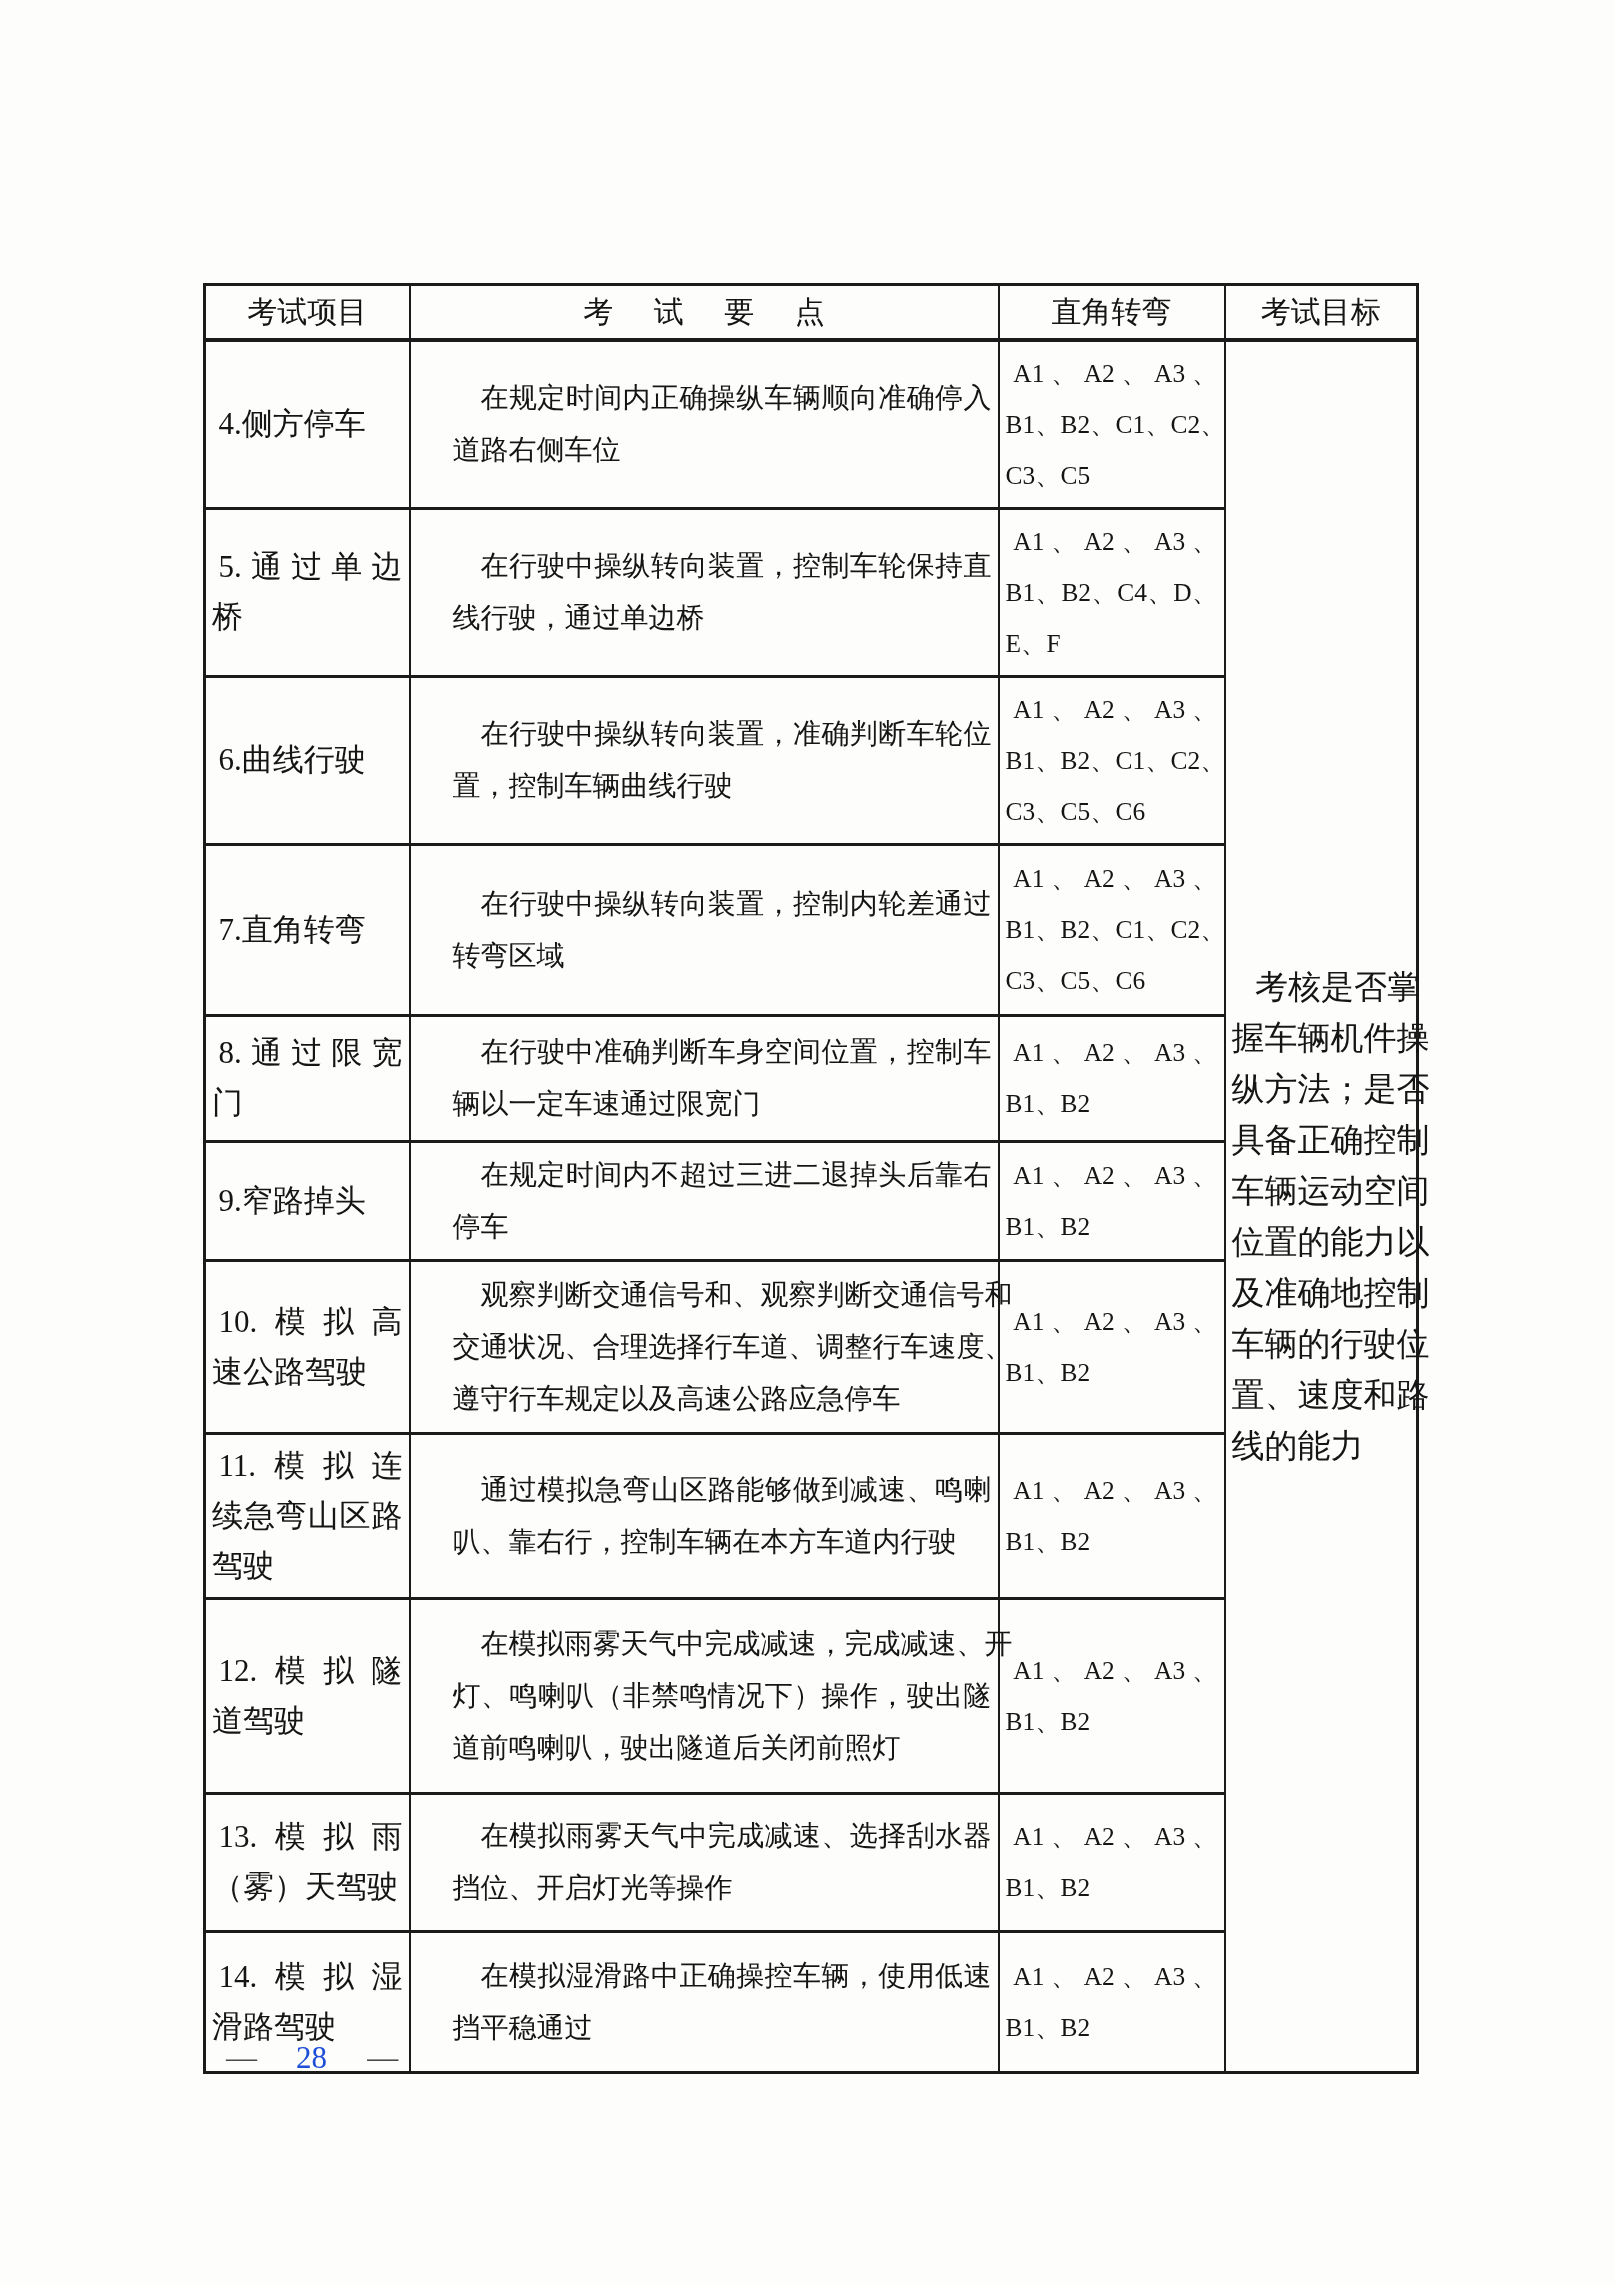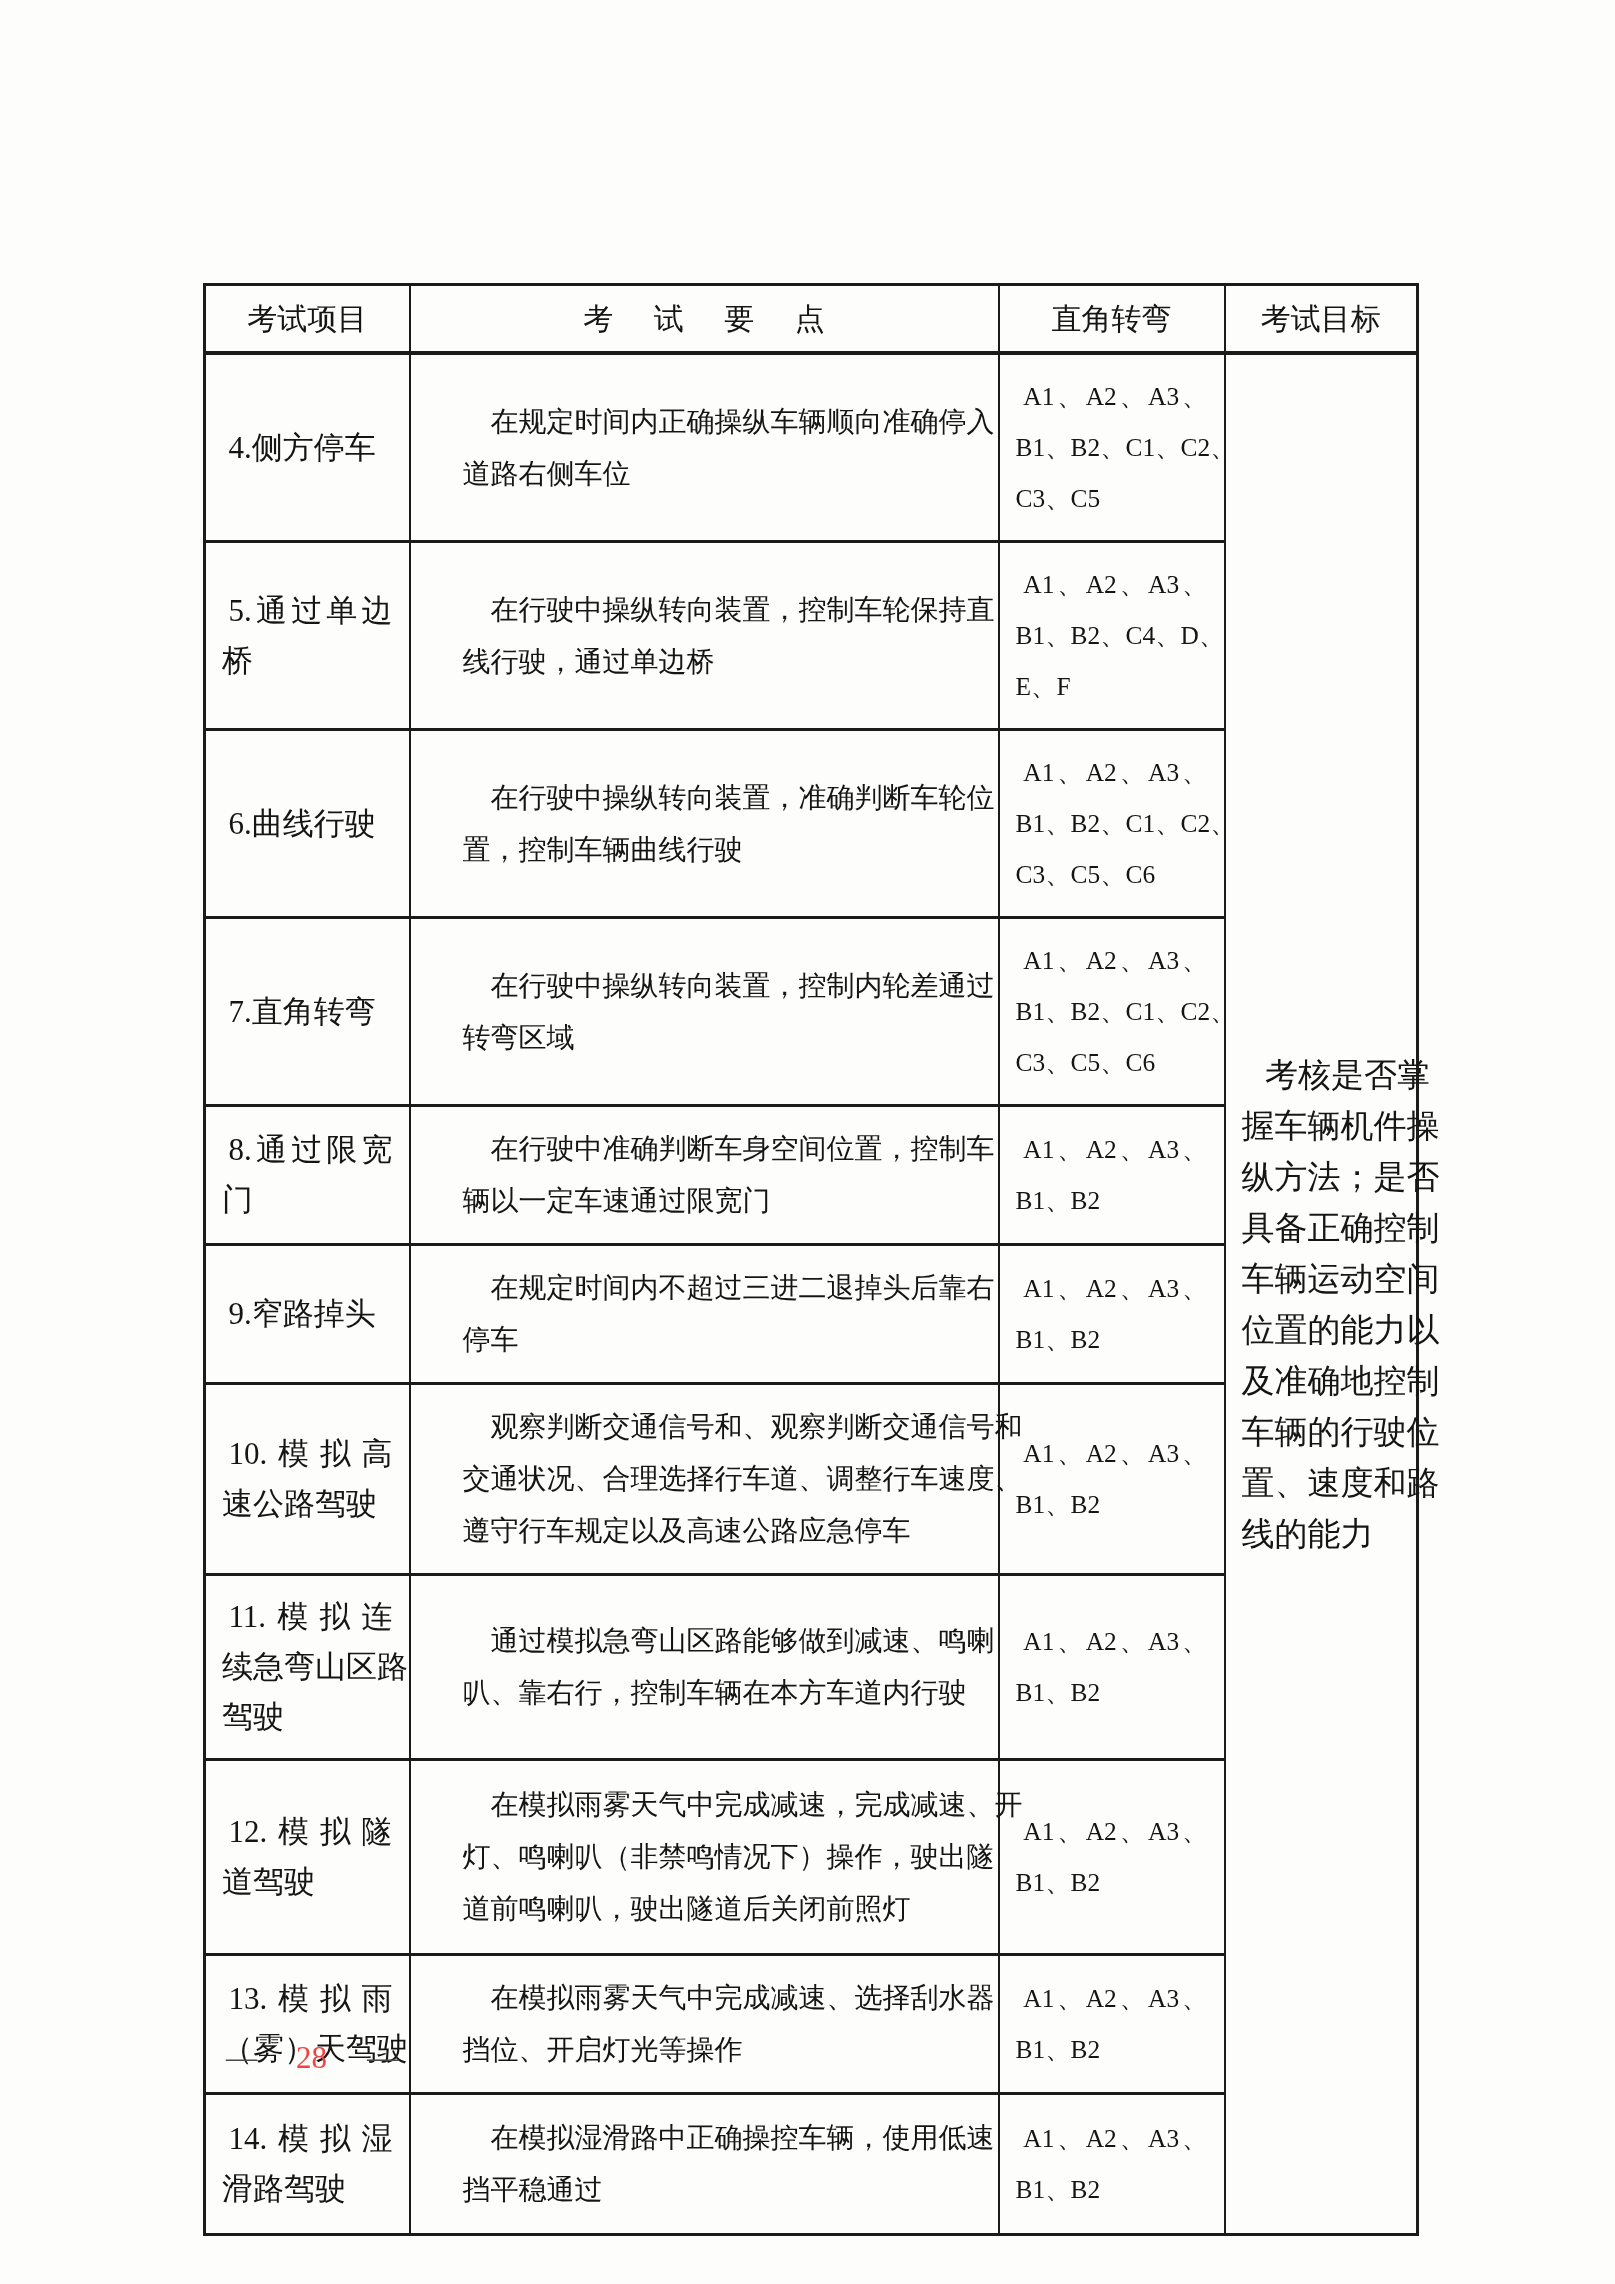--- a/index.html
+++ b/index.html
@@ -22,21 +22,21 @@
     width: 1212px;
     border-collapse: collapse;
     table-layout: fixed;
     border: 3.9px solid #1b1b1b;
   }
   table.exam td {
     border: 2.6px solid #1b1b1b;
     border-top-width: 3.3px;
     border-bottom-width: 3.3px;
     vertical-align: middle;
-    padding: 16px;
+    padding: 6px;
     overflow: visible;
   }
   tr.hdr td { border-bottom-width: 4.6px; }
   
   .hcell {
     text-align: center;
     font-size: 30px;
     line-height: 33px;
     white-space: nowrap;
   }
@@ -72,21 +72,21 @@
     left: 226px;
     top: 2038px;
     width: 171px;
     display: flex;
     justify-content: space-between;
     align-items: center;
     font-size: 31px;
     line-height: 39px;
   }
   .pageno .dash { color: #4a4a4a; letter-spacing: -1.3px; }
-  .pageno .num  { color: #ef4444; }
+  .pageno .num  { color: #1d4ed8; }
 </style>
 </head>
 <body>
 
 <table class="exam">
   <colgroup>
     <col style="width:205px">
     <col style="width:589px">
     <col style="width:226px">
     <col style="width:193px">

